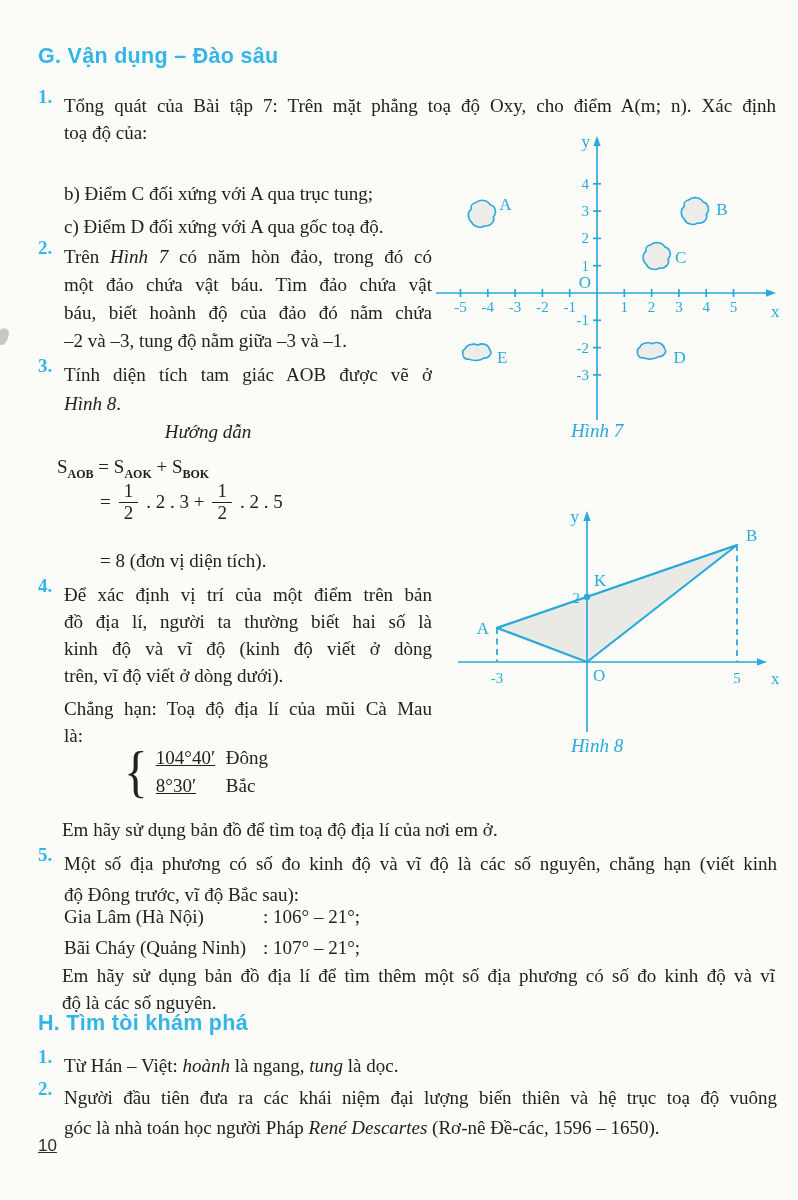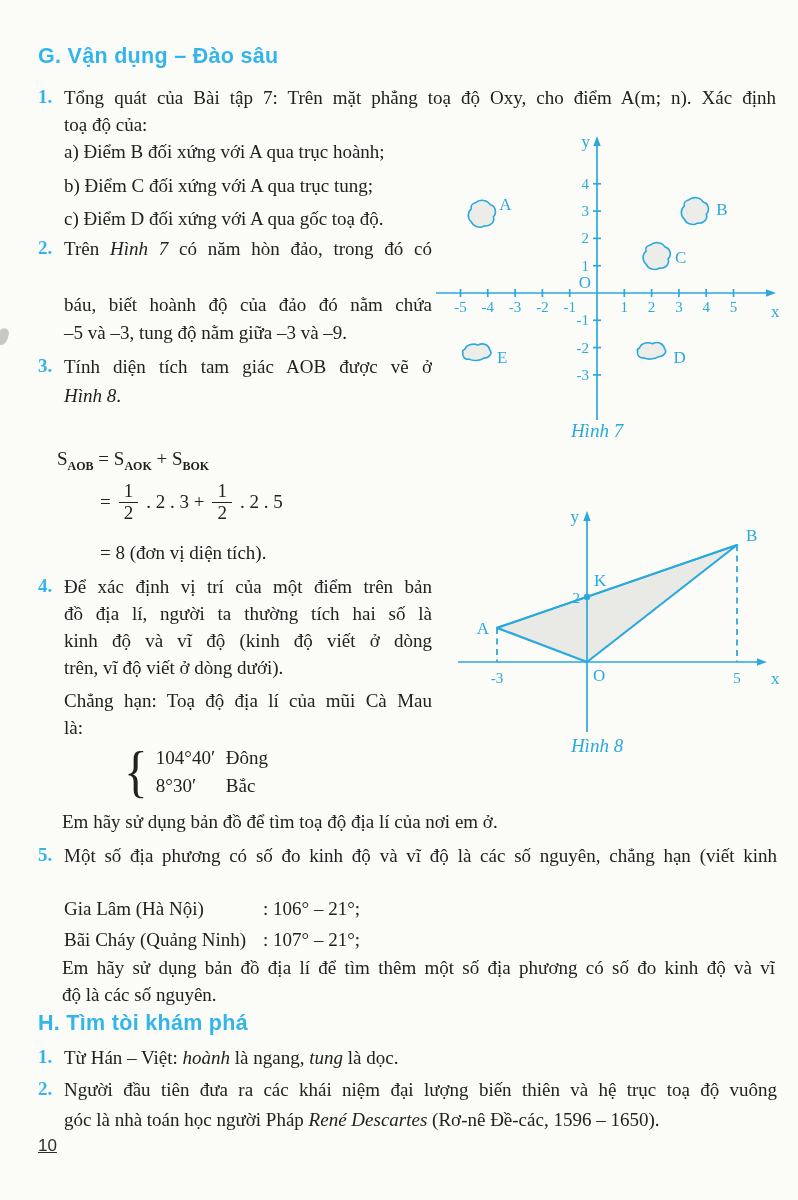--- a/index.html
+++ b/index.html
@@ -1,33 +1,33 @@
 <!DOCTYPE html>
 <html><head>
 <meta charset="utf-8">
 <style>
   html,body{margin:0;padding:0;background:#888;}
   .page{position:relative;width:798px;height:1200px;margin:0 auto;background:var(--paper,#fbfbf8);
         overflow:hidden;font-family:"Liberation Serif",serif;color:var(--ink,#212121);}
   .hd{position:absolute;font-family:"Liberation Sans",sans-serif;font-weight:bold;font-size:21.5px;
       color:var(--accent,#35b8ea);letter-spacing:.3px;white-space:nowrap;}
   .num{position:absolute;font-weight:bold;font-size:19px;color:var(--accent,#35b8ea);}
-  .ln{position:absolute;font-size:19px;white-space:nowrap;line-height:24px;}
+  .ln{position:absolute;font-size:19px;white-space:nowrap;line-height:24px;margin-top:8px;}
   .jl{white-space:normal;text-align:justify;text-align-last:justify;overflow:hidden;max-height:27px;}
   .it{font-style:italic;}
   .ctr{text-align:center;white-space:nowrap;}
   .eqrow{position:absolute;display:flex;align-items:center;font-size:19px;gap:8px;}
   .frac{display:flex;flex-direction:column;align-items:center;line-height:1.1;}
   .frac .fd{border-top:1.5px solid var(--ink,#212121);}
   .frac span{padding:0 5px;}
   sub{font-size:12px;font-weight:bold;}
   .bracewrap{position:absolute;display:flex;align-items:center;}
   .brace{font-size:58px;font-weight:400;line-height:60px;margin-right:6px;transform:scaleX(.85);}
   .coordline{font-size:19px;line-height:28px;display:flex;}
-  .cval{display:inline-block;min-width:70px;}
+  .cval{display:inline-block;min-width:70px;text-decoration:underline;}
   .rowflex{display:flex;justify-content:center;}
   .rowname{display:inline-block;width:199px;}
   .pagenum{position:absolute;font-family:"Liberation Sans",sans-serif;font-size:17px;color:#2b2b2b;text-decoration:underline;}
   .fig{position:absolute;}
   .fstroke{stroke:var(--fig,#2aa9dc);stroke-width:1.7;fill:none;}
   .ffill{fill:var(--fig,#2aa9dc);}
   .fpt{font-family:"Liberation Serif",serif;font-size:17px;fill:var(--fig,#2aa9dc);}
   .ftick{font-family:"Liberation Serif",serif;font-size:15px;fill:var(--fig,#2aa9dc);}
   .fcap{font-family:"Liberation Serif",serif;font-style:italic;font-size:19px;fill:var(--fig,#2aa9dc);}
   .island{fill:#ecece9;stroke:var(--fig,#2aa9dc);stroke-width:1.6;}
@@ -41,52 +41,53 @@
 
 <div class="page" style="--accent: #33b5ea; --fig: #2aa9dc; --ink: #212121; --paper: #fbfbf8;">
 
   <div class="artifact" style="left:-3px;top:328px;width:11px;height:17px;transform:rotate(18deg);"></div>
 
   <div class="hd" style="left:38px;top:44px">G. Vận dụng – Đào sâu</div>
 
   <div class="num" style="left:38px;top:86px">1.</div>
   <div class="ln jl" style="left:64px;top:86px;width:712px">Tổng quát của Bài tập 7: Trên mặt phẳng toạ độ Oxy, cho điểm A(m; n). Xác định</div>
   <div class="ln" style="left:64px;top:113px">toạ độ của:</div>
-  <div class="ln" style="left:64px;top:140px">a) Điểm B đối xứng với A qua trục hoành;</div>
   <div class="ln" style="left:64px;top:174px">b) Điểm C đối xứng với A qua trục tung;</div>
   <div class="ln" style="left:64px;top:207px">c) Điểm D đối xứng với A qua gốc toạ độ.</div>
 
   <div class="num" style="left:38px;top:237px">2.</div>
   <div class="ln jl" style="left:64px;top:237px;width:368px">Trên <i>Hình 7</i> có năm hòn đảo, trong đó có</div>
+  <div class="ln jl" style="left:64px;top:265px;width:368px">một đảo chứa vật báu. Tìm đảo chứa vật</div>
   <div class="ln jl" style="left:64px;top:293px;width:368px">báu, biết hoành độ của đảo đó nằm chứa</div>
-  <div class="ln" style="left:64px;top:321px">–5 và –3, tung độ nằm giữa –3 và –9.</div>
+  <div class="ln" style="left:64px;top:321px">–2 và –3, tung độ nằm giữa –3 và –1.</div>
 
   <div class="num" style="left:38px;top:355px">3.</div>
   <div class="ln jl" style="left:64px;top:355px;width:368px">Tính diện tích tam giác AOB được vẽ ở</div>
   <div class="ln" style="left:64px;top:384px"><i>Hình 8</i>.</div>
 
+  <div class="ln it ctr" style="left:38px;top:412px;width:340px">Hướng dẫn</div>
   <div class="ln" style="left:57px;top:447px">S<sub>AOB</sub> = S<sub>AOK</sub> + S<sub>BOK</sub></div>
   <div class="eqrow" style="left:100px;top:481px">
     <span>=</span>
     <span class="frac">
       <span>1</span>
       <span class="fd">2</span>
     </span>
     <span>. 2 . 3  +</span>
     <span class="frac">
       <span>1</span>
       <span class="fd">2</span>
     </span>
     <span>. 2 . 5</span>
   </div>
   <div class="ln" style="left:100px;top:541px">= 8 (đơn vị diện tích).</div>
 
   <div class="num" style="left:38px;top:575px">4.</div>
   <div class="ln jl" style="left:64px;top:575px;width:368px">Để xác định vị trí của một điểm trên bản</div>
-  <div class="ln jl" style="left:64px;top:602px;width:368px">đồ địa lí, người ta thường tích hai số là</div>
+  <div class="ln jl" style="left:64px;top:602px;width:368px">đồ địa lí, người ta thường biết hai số là</div>
   <div class="ln jl" style="left:64px;top:629px;width:368px">kinh độ và vĩ độ (kinh độ viết ở dòng</div>
   <div class="ln" style="left:64px;top:656px">trên, vĩ độ viết ở dòng dưới).</div>
   <div class="ln jl" style="left:64px;top:689px;width:368px">Chẳng hạn: Toạ độ địa lí của mũi Cà Mau</div>
   <div class="ln" style="left:64px;top:716px">là:</div>
 
   <div class="bracewrap" style="left:122px;top:742px">
     <span class="brace">{</span>
     <span>
       <span class="coordline">
         <span class="cval">104°40′</span>
@@ -96,20 +97,21 @@
         <span class="cval">8°30′</span>
         <span>Bắc</span>
       </span>
     </span>
   </div>
 
   <div class="ln" style="left:62px;top:810px">Em hãy sử dụng bản đồ để tìm toạ độ địa lí của nơi em ở.</div>
 
   <div class="num" style="left:38px;top:844px">5.</div>
   <div class="ln jl" style="left:64px;top:844px;width:713px">Một số địa phương có số đo kinh độ và vĩ độ là các số nguyên, chẳng hạn (viết kinh</div>
+  <div class="ln" style="left:64px;top:875px">độ Đông trước, vĩ độ Bắc sau):</div>
 
   <div class="ln rowflex" style="left:64px;top:897px">
     <span class="rowname">Gia Lâm (Hà Nội)</span>
     <span>: 106° – 21°;</span>
   </div>
   <div class="ln rowflex" style="left:64px;top:928px">
     <span class="rowname">Bãi Cháy (Quảng Ninh)</span>
     <span>: 107° – 21°;</span>
   </div>
 

